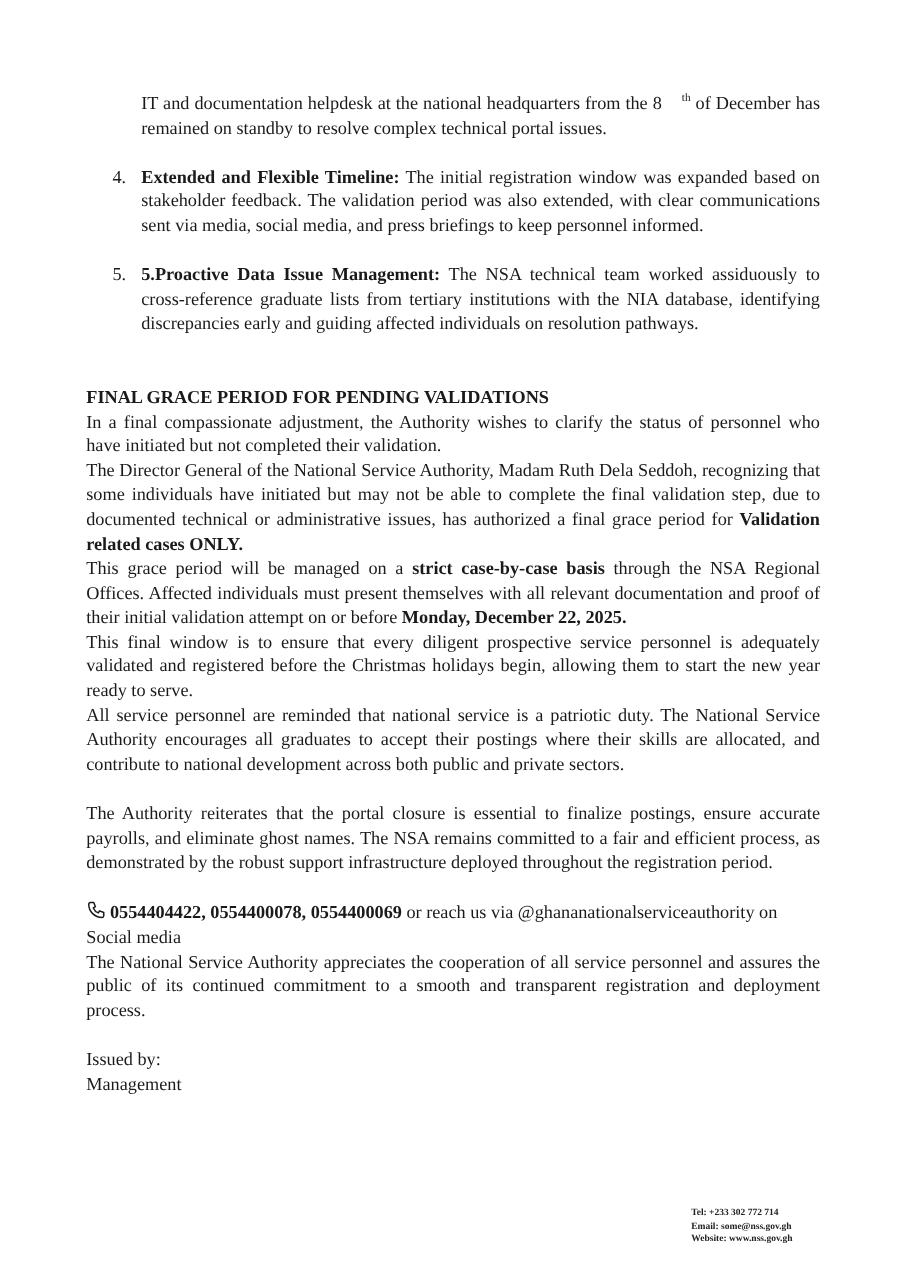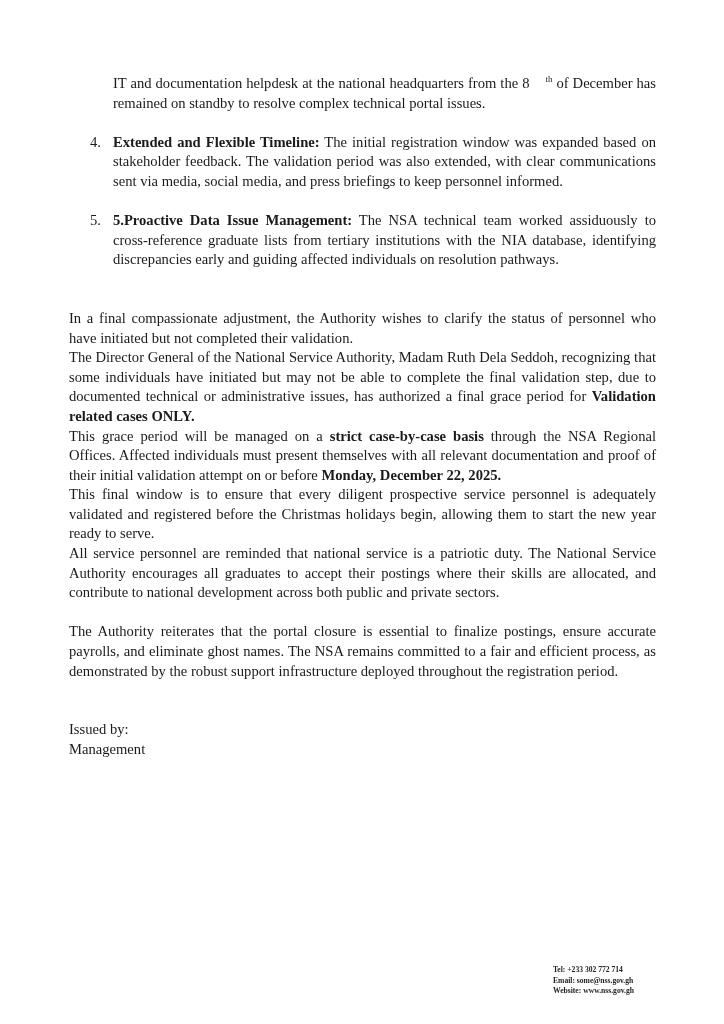--- a/index.html
+++ b/index.html
@@ -37,32 +37,41 @@
   </p>
 
   <div style="height:19.6px"></div>
 
   <p class="list-item just">
     <span class="list-num">5.</span><b>5.Proactive Data Issue Management:</b><span> The NSA technical team worked assiduously to cross-reference graduate lists from tertiary institutions with the NIA database, identifying discrepancies early and guiding affected individuals on resolution pathways.</span>
   </p>
 
   <div style="height:39px"></div>
 
+  <p class="heading">FINAL GRACE PERIOD FOR PENDING VALIDATIONS</p>
   <p class="just">In a final compassionate adjustment, the Authority wishes to clarify the status of personnel who have initiated but not completed their validation.</p>
   <p class="just"><span>The Director General of the National Service Authority, Madam Ruth Dela Seddoh, recognizing that some individuals have initiated but may not be able to complete the final validation step, due to documented technical or administrative issues, has authorized a final grace period for </span><b>Validation related cases ONLY.</b></p>
   <p class="just"><span>This grace period will be managed on a </span><b>strict case-by-case basis</b><span> through the NSA Regional Offices. Affected individuals must present themselves with all relevant documentation and proof of their initial validation attempt on or before </span><b>Monday, December 22, 2025.</b></p>
   <p class="just">This final window is to ensure that every diligent prospective service personnel is adequately validated and registered before the Christmas holidays begin, allowing them to start the new year ready to serve.</p>
   <p class="just">All service personnel are reminded that national service is a patriotic duty. The National Service Authority encourages all graduates to accept their postings where their skills are allocated, and contribute to national development across both public and private sectors.</p>
 
   <div style="height:19.6px"></div>
 
   <p class="just">The Authority reiterates that the portal closure is essential to finalize postings, ensure accurate payrolls, and eliminate ghost names. The NSA remains committed to a fair and efficient process, as demonstrated by the robust support infrastructure deployed throughout the registration period.</p>
 
   <div style="height:19.6px"></div>
 
+  <p style="width:560px;">
+    <span class="phone-icon">
+      <svg viewBox="0 0 24 24" width="16" height="16" fill="none" stroke="#1a1a1a" stroke-width="1.8" stroke-linejoin="round">
+        <path d="M5 3h4l2 5-2.5 1.5a11 11 0 0 0 6 6L16 13l5 2v4a2 2 0 0 1-2 2A16 16 0 0 1 3 5a2 2 0 0 1 2-2z"></path>
+      </svg>
+    </span><b>0554404422, 0554400078, 0554400069</b><span> or reach us via @ghananationalserviceauthority on Social media</span>
+  </p>
+  <p class="just">The National Service Authority appreciates the cooperation of all service personnel and assures the public of its continued commitment to a smooth and transparent registration and deployment process.</p>
 
   <div style="height:19.6px"></div>
 
   <p>Issued by:</p>
   <p>Management</p>
 </div>
 
 <div class="footer">
   <div>Tel: +233 302 772 714</div>
   <div>Email: some@nss.gov.gh</div>

